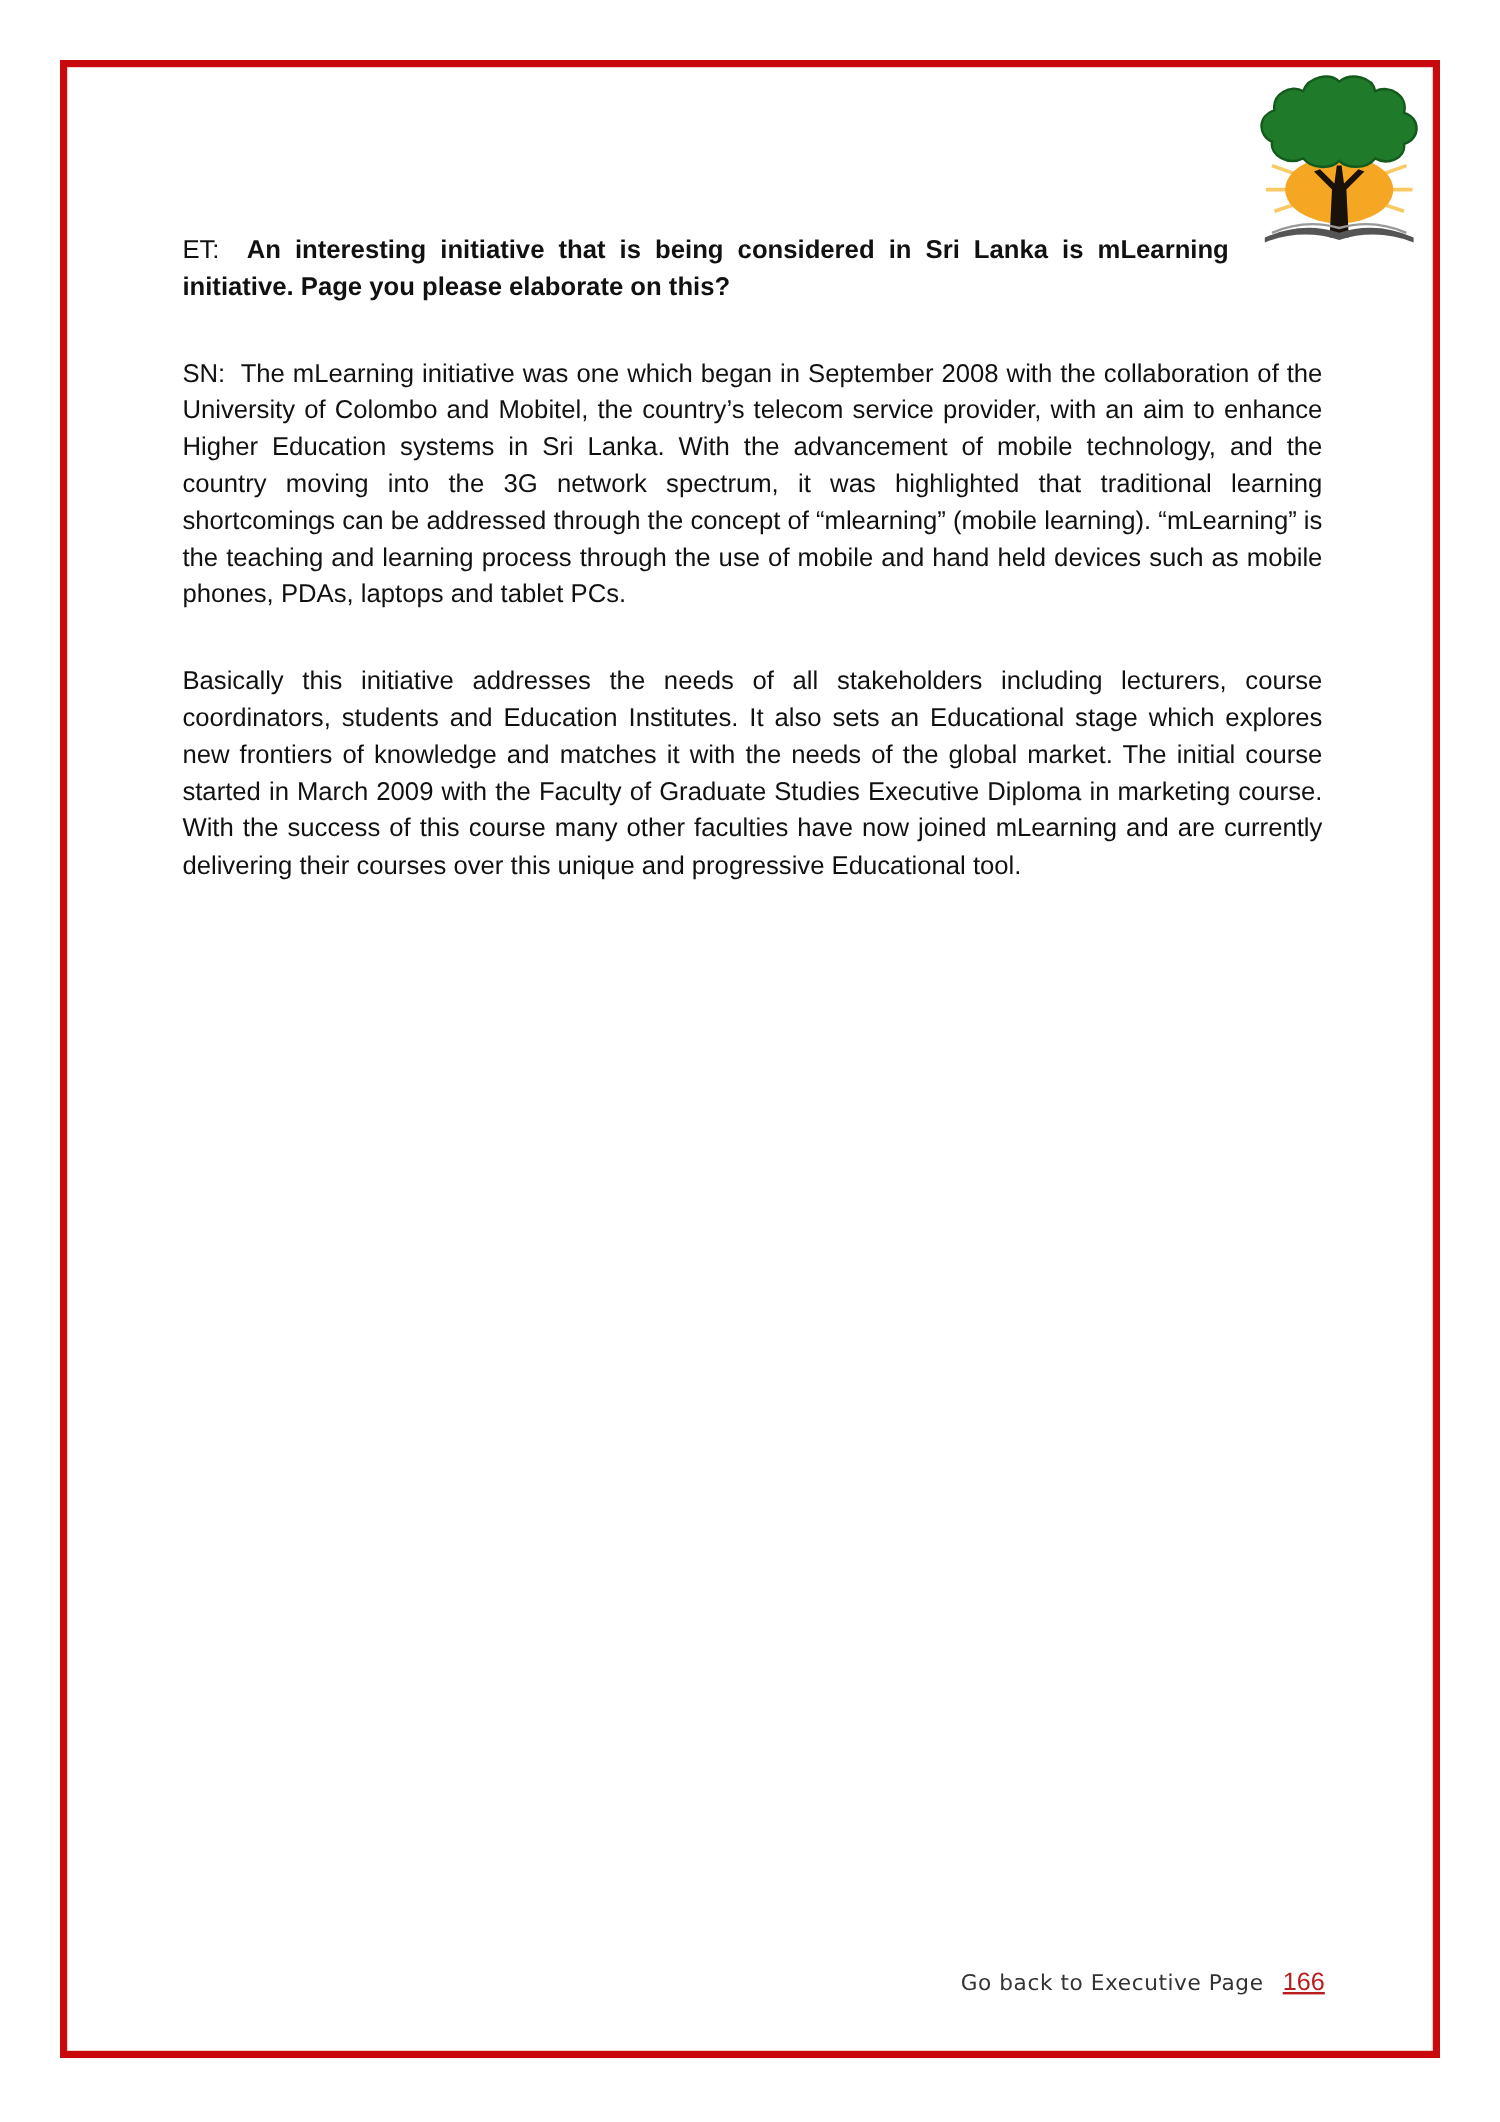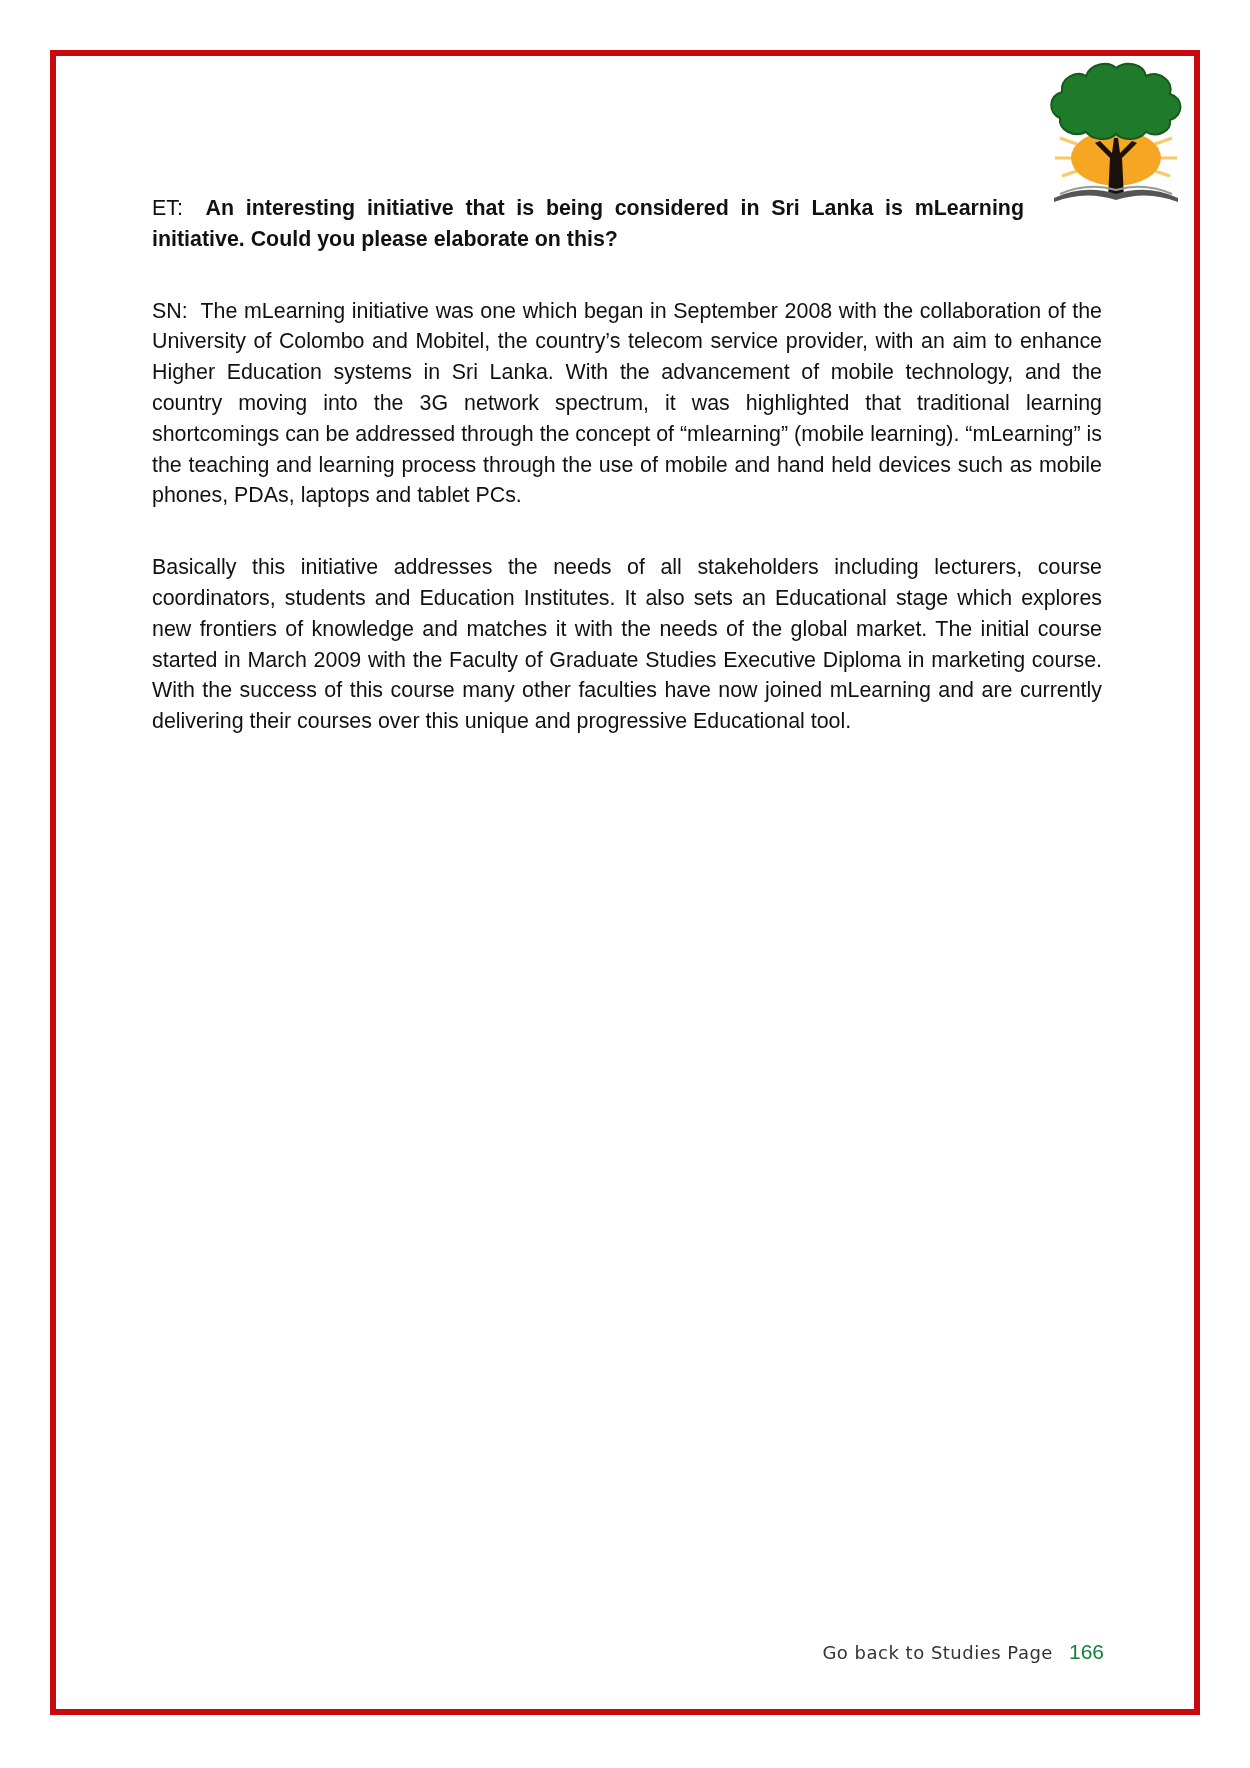--- a/index.html
+++ b/index.html
@@ -18,21 +18,21 @@
     }
     .question { font-weight: bold; width: 872px; margin: 0; }
     .para { margin: 41px 0 0 0; }
     .label { font-weight: normal; }
     .footer {
       position: absolute; right: 146px; top: 1640px;
       font-family: "DejaVu Sans", sans-serif; font-size: 18px; color: #333;
       display: flex; align-items: baseline; gap: 16px;
     }
     .footer a { color: #333; text-decoration: none; letter-spacing: 0.5px; }
-    .page-num { font-family: "Liberation Sans", sans-serif; font-size: 21px; color: #15803d; }
+    .page-num { font-family: "Liberation Sans", sans-serif; font-size: 21px; color: #b91c1c; text-decoration: underline; }
   </style>
 </head>
 <body>
 
 <div class="frame"></div>
 
 <div class="logo">
   <svg width="152" height="152" viewBox="0 0 152 152">
     <g stroke="#f7c04a" stroke-width="3" opacity="0.85">
       <line x1="76" y1="100" x2="20" y2="80"></line>
@@ -46,27 +46,27 @@
     <path d="M68 140 L70 100 L55 85 L60 83 L72 95 L74 80 L78 80 L80 95 L92 83 L97 85 L82 100 L84 140 Z" fill="#1a120a"></path>
     <path d="M20 60 C8 55 8 38 22 34 C20 20 36 12 46 18 C50 6 68 2 76 10 C86 2 104 6 106 18 C118 12 134 22 130 36 C144 40 144 58 130 62 C132 74 116 80 106 74 C98 84 82 82 76 76 C68 84 52 82 46 74 C34 80 18 72 20 60 Z" fill="#1f7a2a" stroke="#145a1c" stroke-width="2"></path>
     <path d="M14 140 Q45 126 76 136 Q107 126 138 140 L138 144 Q107 132 76 142 Q45 132 14 144 Z" fill="#555"></path>
     <path d="M20 136 Q48 124 76 132 Q104 124 132 136" fill="none" stroke="#999" stroke-width="2"></path>
   </svg>
 </div>
 
 <div class="content">
   <p class="question">
     <span class="label">ET:</span>&nbsp;
-    <span>An interesting initiative that is being considered in Sri Lanka is mLearning initiative. Could you please elaborate on this?</span>
+    <span>An interesting initiative that is being considered in Sri Lanka is mLearning initiative. Page you please elaborate on this?</span>
   </p>
   <p class="para">
     <span class="label">SN:</span>&nbsp;
     <span>The mLearning initiative was one which began in September 2008 with the collaboration of the University of Colombo and Mobitel, the country’s telecom service provider, with an aim to enhance Higher Education systems in Sri Lanka. With the advancement of mobile technology, and the country moving into the 3G network spectrum, it was highlighted that traditional learning shortcomings can be addressed through the concept of “mlearning” (mobile learning). “mLearning” is the teaching and learning process through the use of mobile and hand held devices such as mobile phones, PDAs, laptops and tablet PCs.</span>
   </p>
   <p class="para">
     <span>Basically this initiative addresses the needs of all stakeholders including lecturers, course coordinators, students and Education Institutes. It also sets an Educational stage which explores new frontiers of knowledge and matches it with the needs of the global market. The initial course started in March 2009 with the Faculty of Graduate Studies Executive Diploma in marketing course. With the success of this course many other faculties have now joined mLearning and are currently delivering their courses over this unique and progressive Educational tool.</span>
   </p>
 </div>
 
 <div class="footer">
-  <a href="#">Go back to Studies Page</a>
+  <a href="#">Go back to Executive Page</a>
   <span class="page-num">166</span>
 </div>
 
 </body></html>

